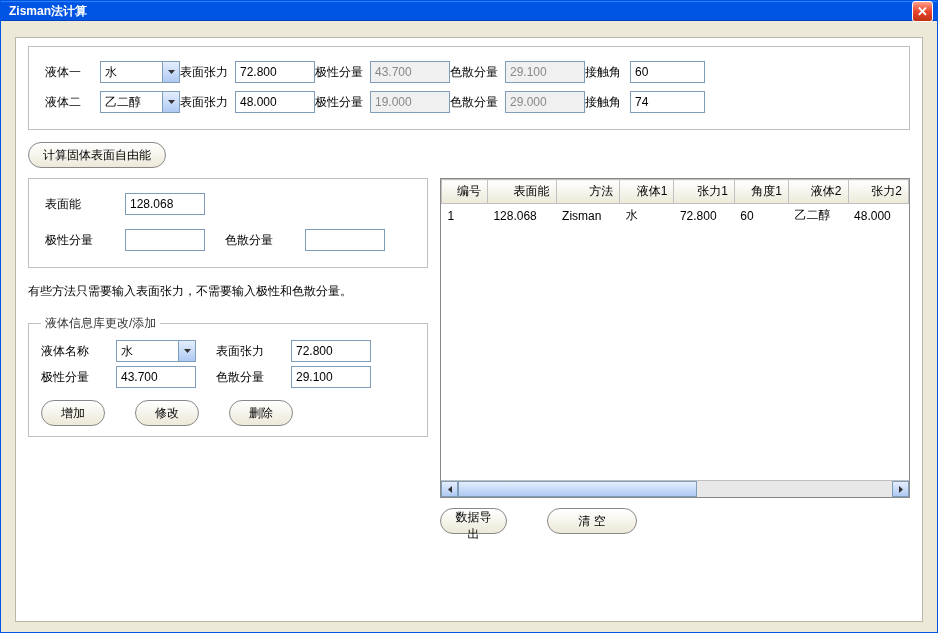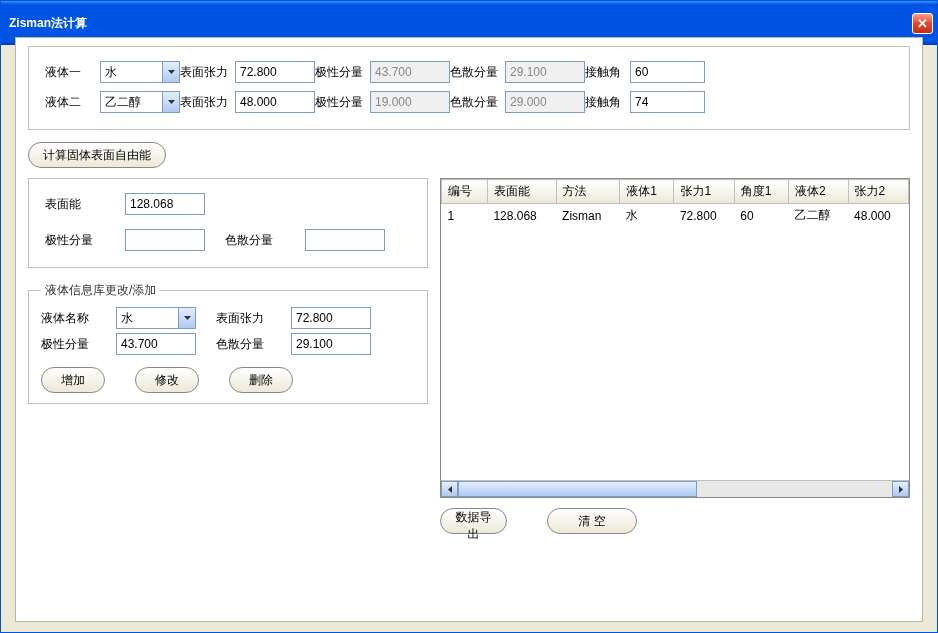--- a/index.html
+++ b/index.html
@@ -9,21 +9,21 @@
   background: #ece9d8;
 }
 .window {
   width: 938px;
   height: 633px;
   background: #ece9d8;
   border: 1px solid #0054e3;
   position: relative;
 }
 .titlebar {
-  height: 44px;
+  height: 20px;
   background: linear-gradient(to bottom, #3a93ff 0%, #0054e3 8%, #0054e3 92%, #003db0 100%);
   display: flex;
   align-items: center;
   padding: 0 4px 0 8px;
   color: #fff;
   font-weight: bold;
 }
 .titlebar-title { flex: 1; }
 .close-btn {
   width: 21px; height: 21px;
@@ -121,21 +121,21 @@
   overflow: auto;
   background: #fff;
   position: relative;
 }
 table { width: 100%; border-collapse: collapse; font-size: 12px; }
 th {
   background: linear-gradient(to bottom, #fff, #ece9d8);
   border: 1px solid #c0c0c0;
   padding: 3px 6px;
   font-weight: normal;
-  text-align: left;
+  text-align: right;
   white-space: nowrap;
 }
 td {
   padding: 3px 6px;
   white-space: nowrap;
 }
 .hscroll {
   position: absolute;
   left: 0; right: 0; bottom: 0;
   height: 17px;
@@ -233,20 +233,21 @@
             <span></span>
               <span></span>
             <span class="lbl">极性分量</span>
             <input type="text" value="" style="">
             <span class="lbl">色散分量</span>
             <input type="text" value="" style="">
           </div>
         </fieldset>
 
         <div class="explain">
+          <p>有些方法只需要输入表面张力，不需要输入极性和色散分量。</p>
         </div>
 
         <fieldset>
           <legend>液体信息库更改/添加</legend>
           <div class="lib-grid">
             <span class="lbl">液体名称</span>
             <div class="combo">
               <span class="combo-text">水</span>
               <div class="combo-btn">
                   <svg viewBox="0 0 7 4">

